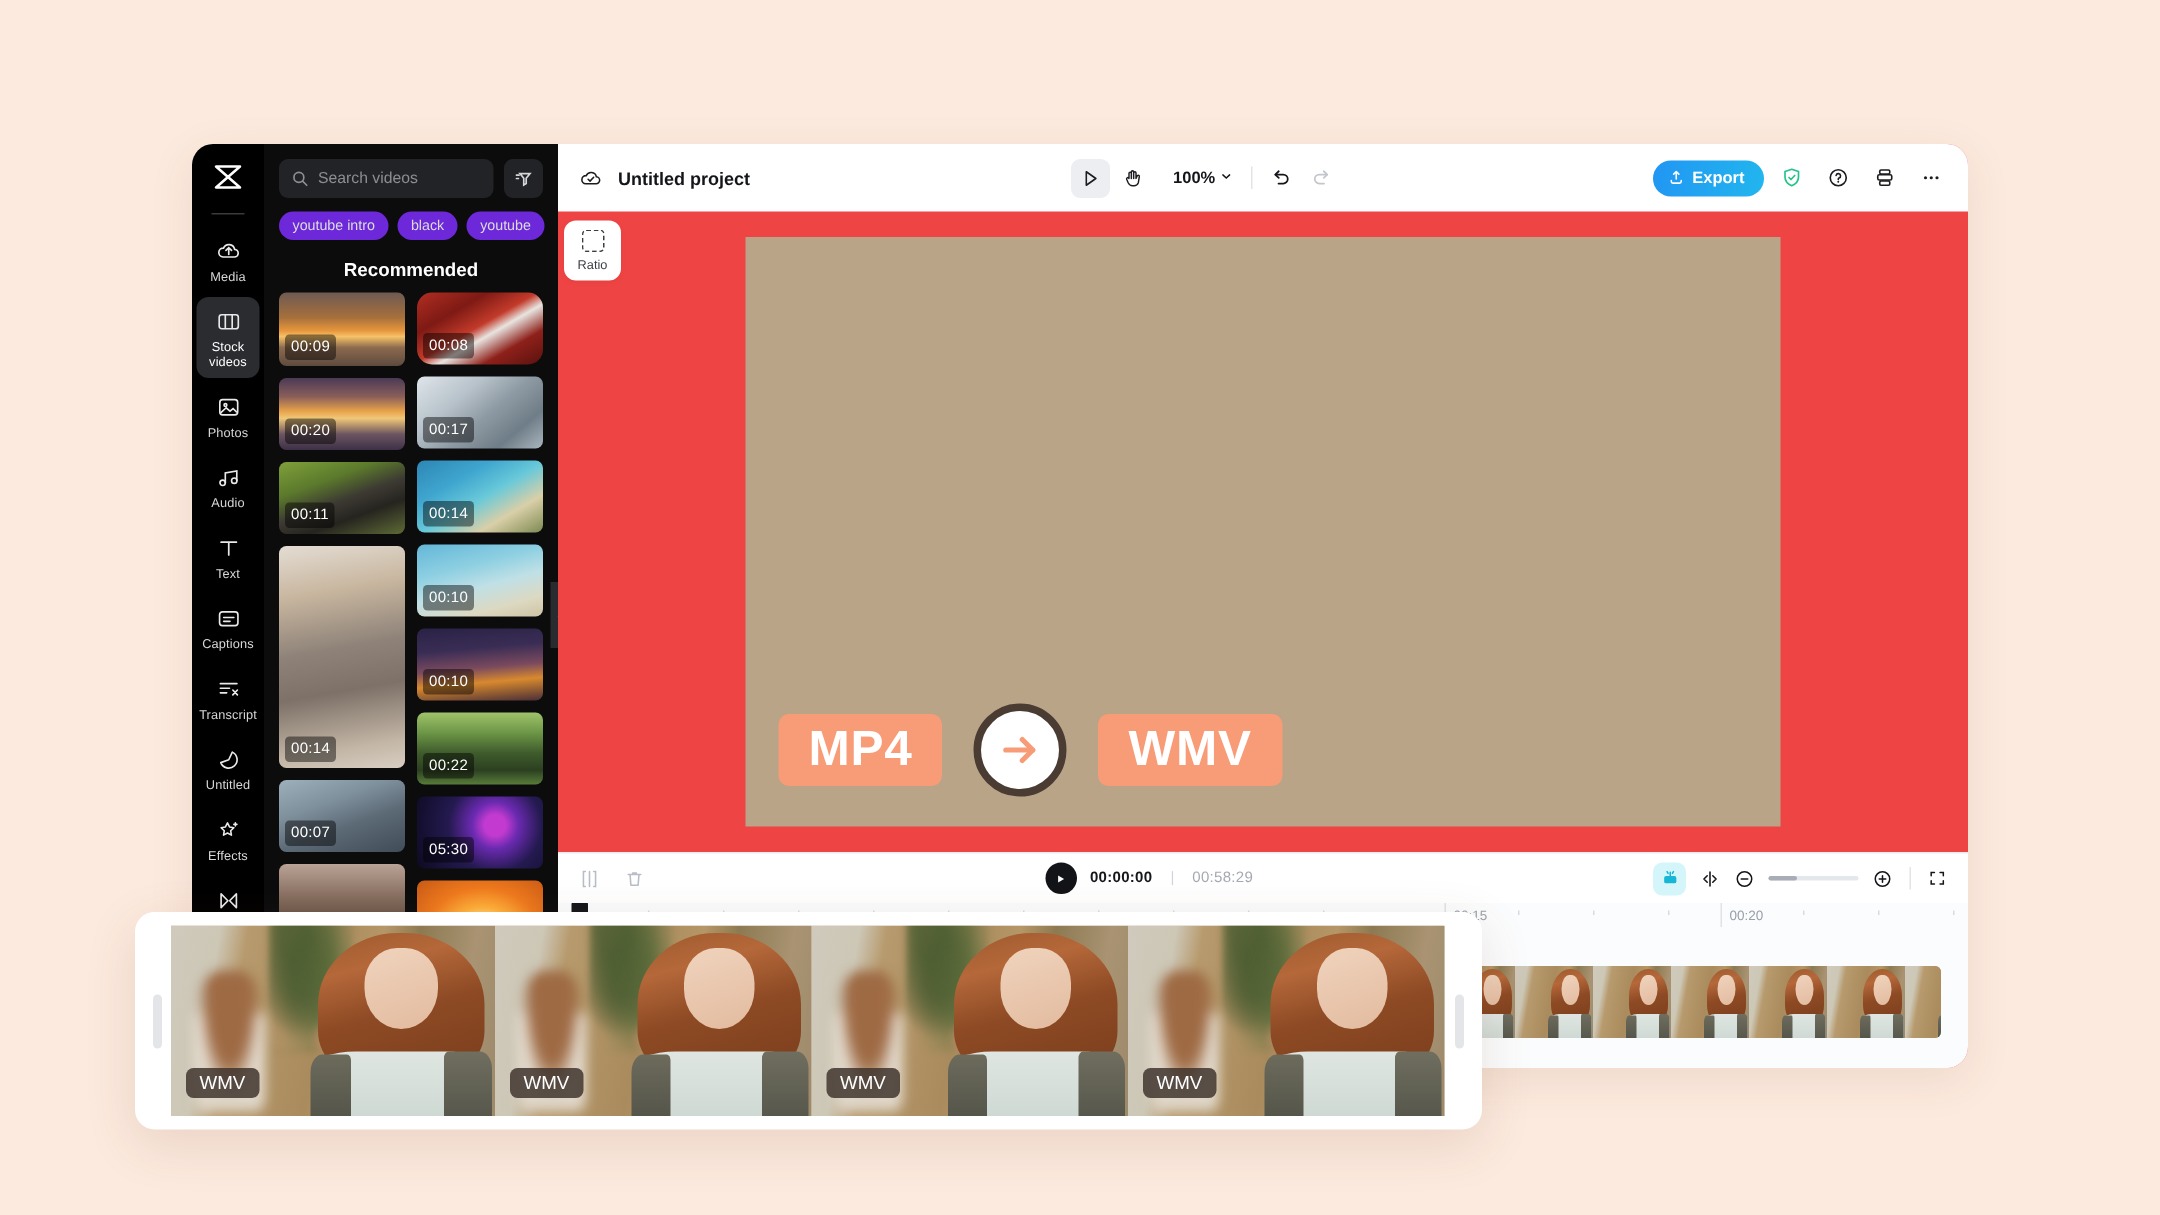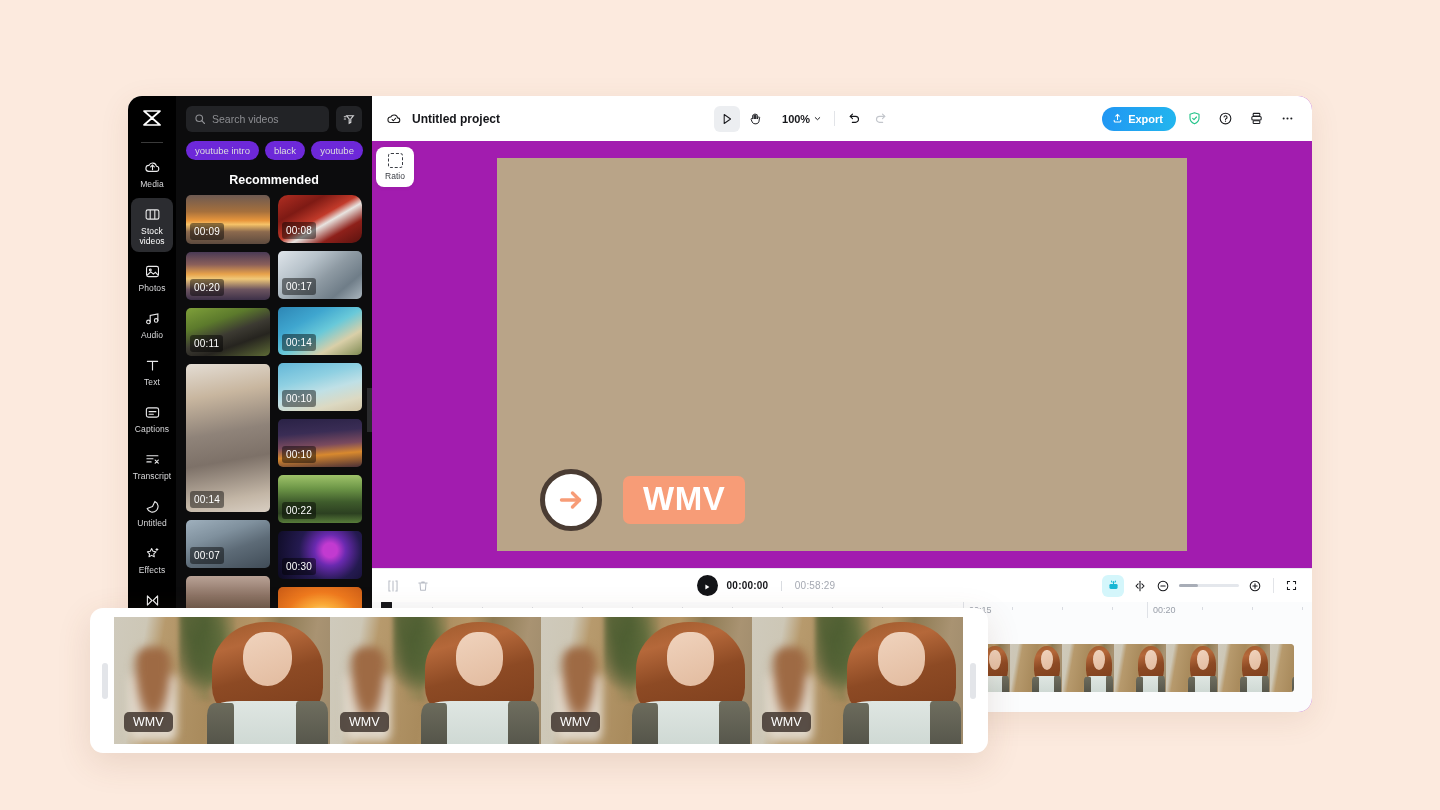--- a/index.html
+++ b/index.html
@@ -123,21 +123,21 @@
     border-radius: 0 6px 6px 0;
     display: flex; align-items: center; justify-content: center;
     color: #9a9b9e; font-size: 9px; cursor: pointer;
     z-index: 5;
   }
 
   
   .main {
     flex: 1; height: 100%;
     display: flex; flex-direction: column;
-    background: #a21caf;
+    background: #ef4444;
     position: relative;
     min-width: 0;
   }
   .topbar {
     height: 45px; background: #ffffff;
     display: flex; align-items: center;
     padding: 0 12px 0 14px;
     flex: none;
   }
   .cloud-ico { color: #1c1c1e; display: flex; margin-right: 10px; }
@@ -535,21 +535,21 @@
           <div class="thumb" style="height:48px;background:linear-gradient(165deg,#63b7d8 0%,#8fd0e2 34%,#bfe0e6 56%,#dcd9c2 80%,#cfc3a4 100%);">
             <span class="dur">00:10</span>
           </div>
           <div class="thumb" style="height:48px;background:linear-gradient(175deg,#2a2246 0%,#3a2d55 30%,#7a4a5e 54%,#d8892e 72%,#4a2f36 100%);">
             <span class="dur">00:10</span>
           </div>
           <div class="thumb" style="height:48px;background:linear-gradient(180deg,#9fc36a 0%,#6d9647 28%,#3f5c2c 56%,#2c4021 80%,#587c3a 100%);">
             <span class="dur">00:22</span>
           </div>
           <div class="thumb" style="height:48px;background:radial-gradient(circle at 62% 40%,#c23ad0 0 12%,#6a2ab0 26%,#241a50 52%,#0c0a20 100%);">
-            <span class="dur">00:30</span>
+            <span class="dur">05:30</span>
           </div>
           <div class="thumb" style="height:48px;background:radial-gradient(ellipse at 52% 72%,#ffe9a8 0 14%,#ffb03a 34%,#ef7a1e 60%,#c85a16 100%);"></div>
         </div>
       </div>
     </div>
 
     <div class="collapse-handle">
       <span>‹</span>
     </div>
   </div>
@@ -654,20 +654,21 @@
           <div class="subject">
             <div class="hair"></div>
               <div class="face"></div>
             <div class="torso"></div>
               <div class="cardigan-l"></div>
               <div class="cardigan-r"></div>
           </div>
         </div>
 
         <div class="badge-row">
+          <span class="fmt-badge">MP4</span>
           <span class="arrow-circle">
             <svg width="30" height="30" viewBox="0 0 30 30" fill="none" stroke="#f79c77" stroke-width="3.4" stroke-linecap="round" stroke-linejoin="round">
               <path d="M5.5 15h18"></path>
                 <path d="M16.5 8 23.5 15l-7 7"></path>
             </svg>
           </span>
           <span class="fmt-badge">WMV</span>
         </div>
       </div>
     </div>

